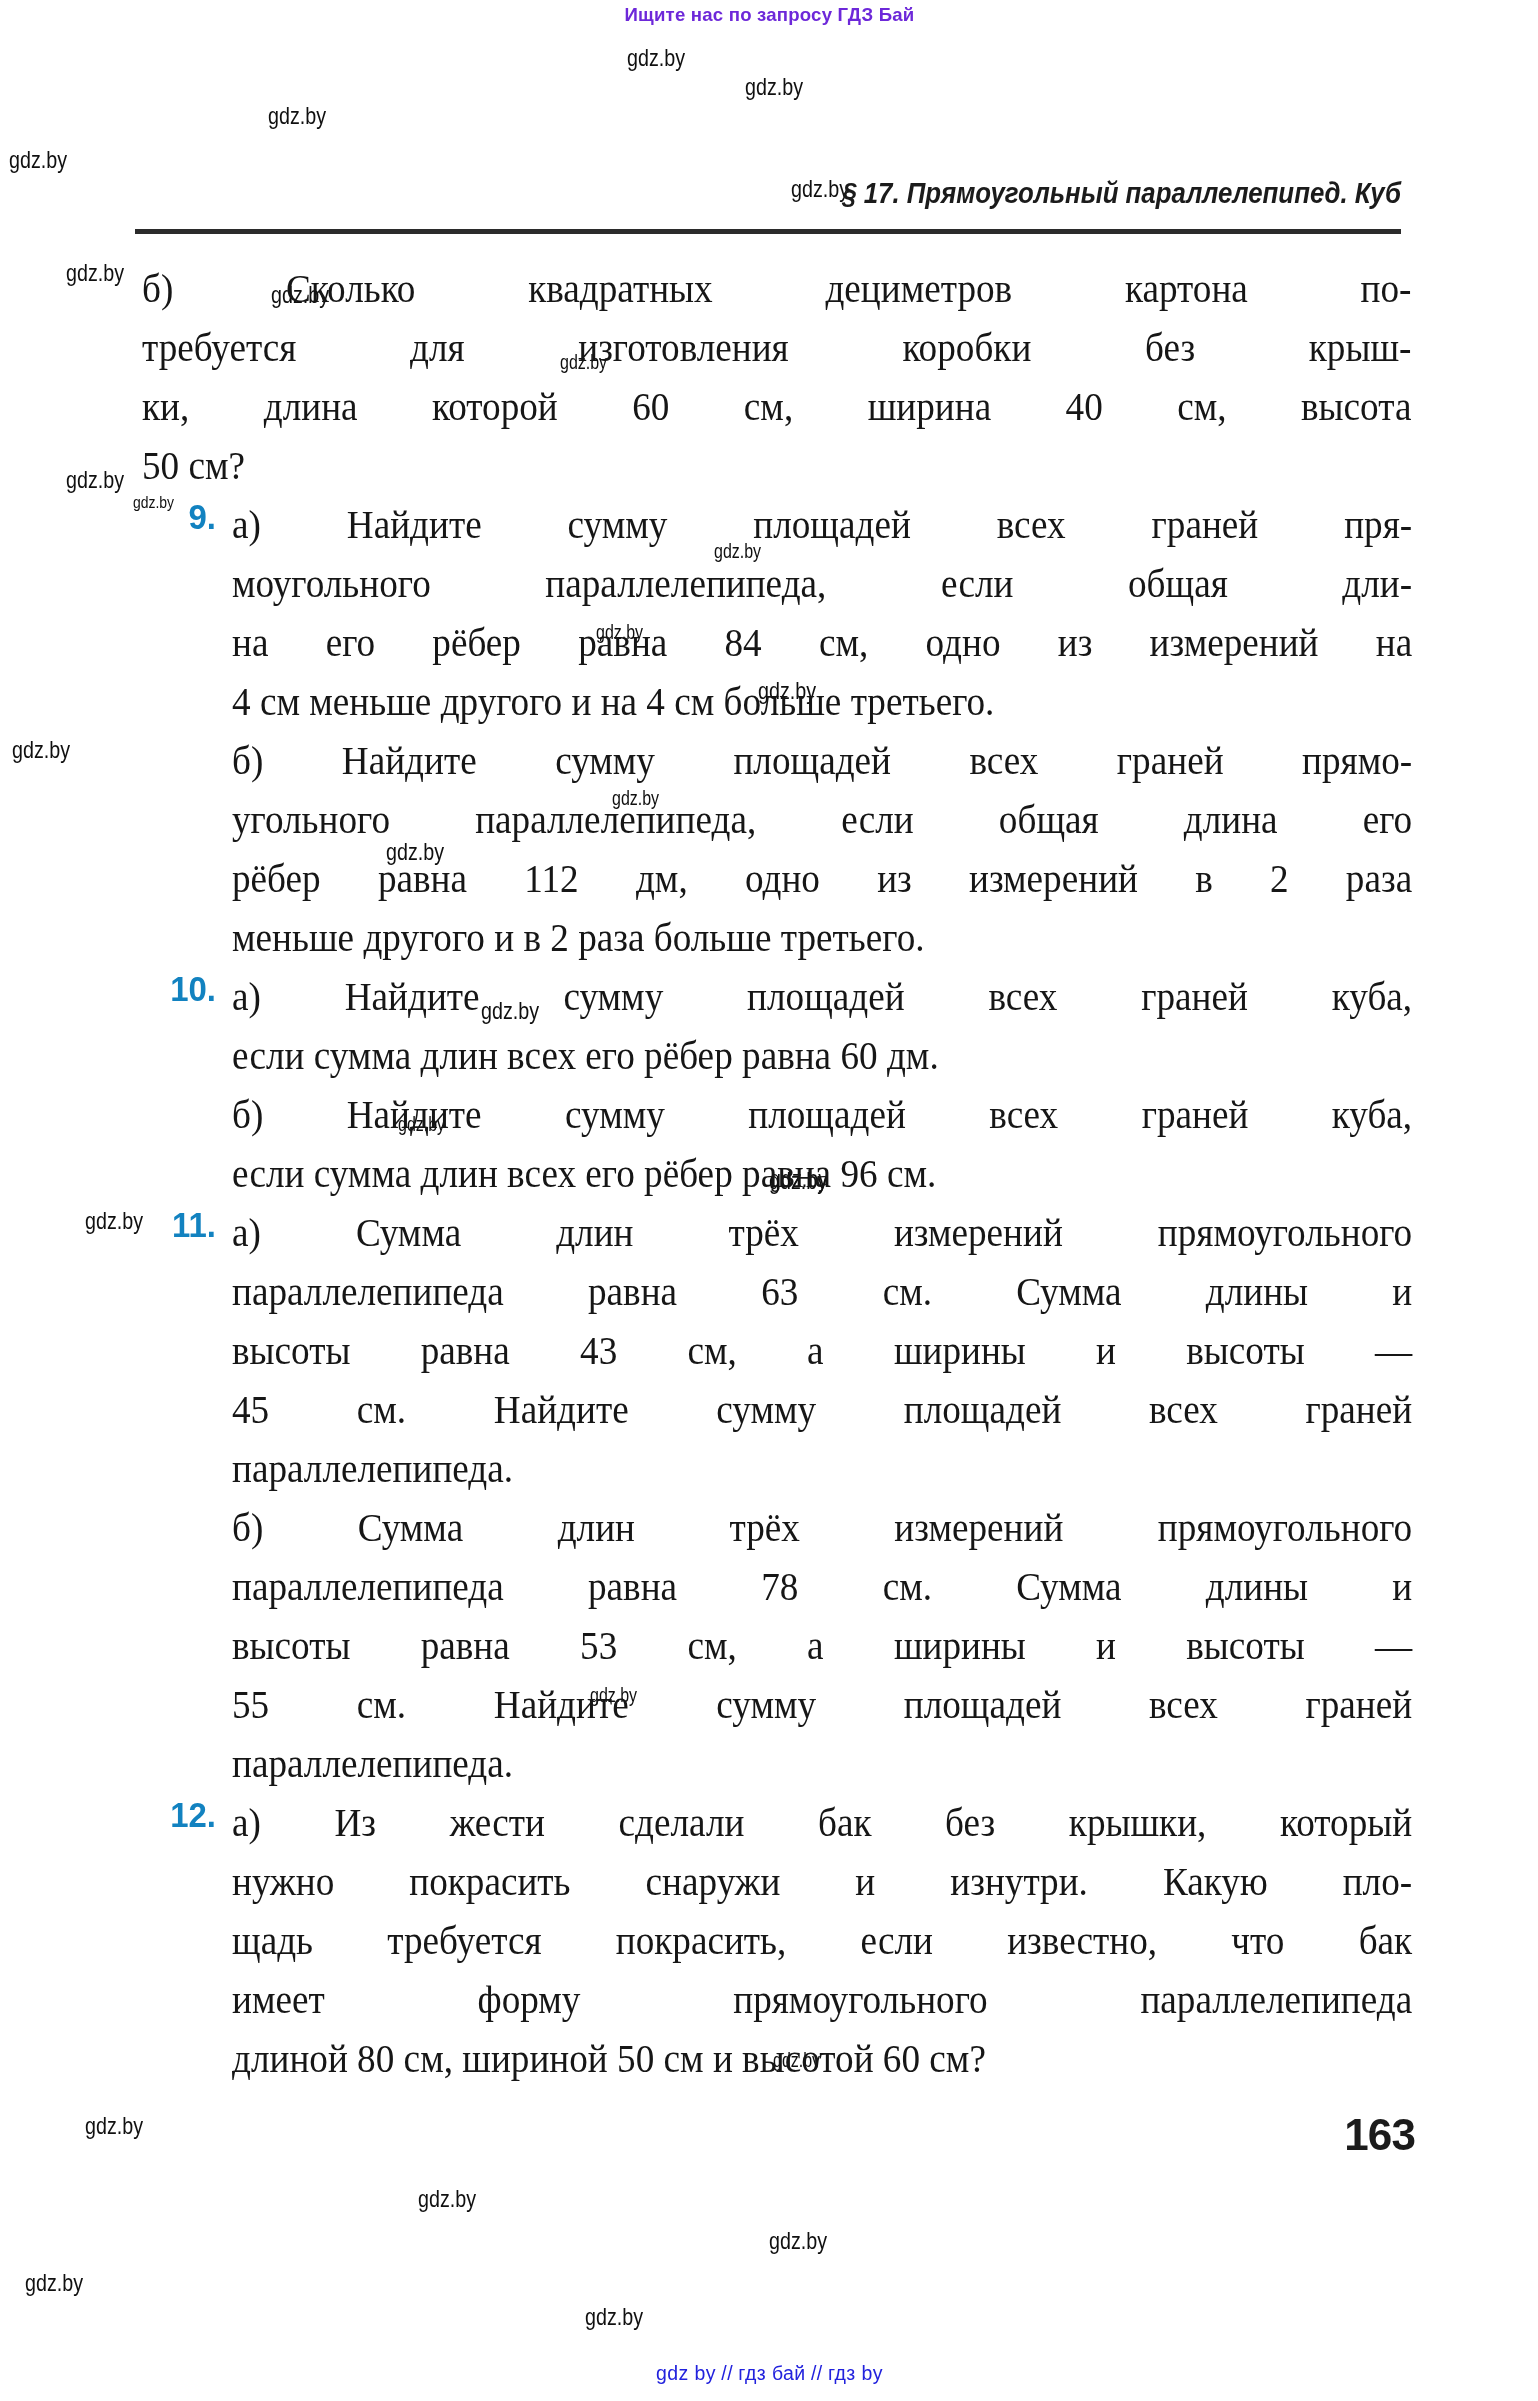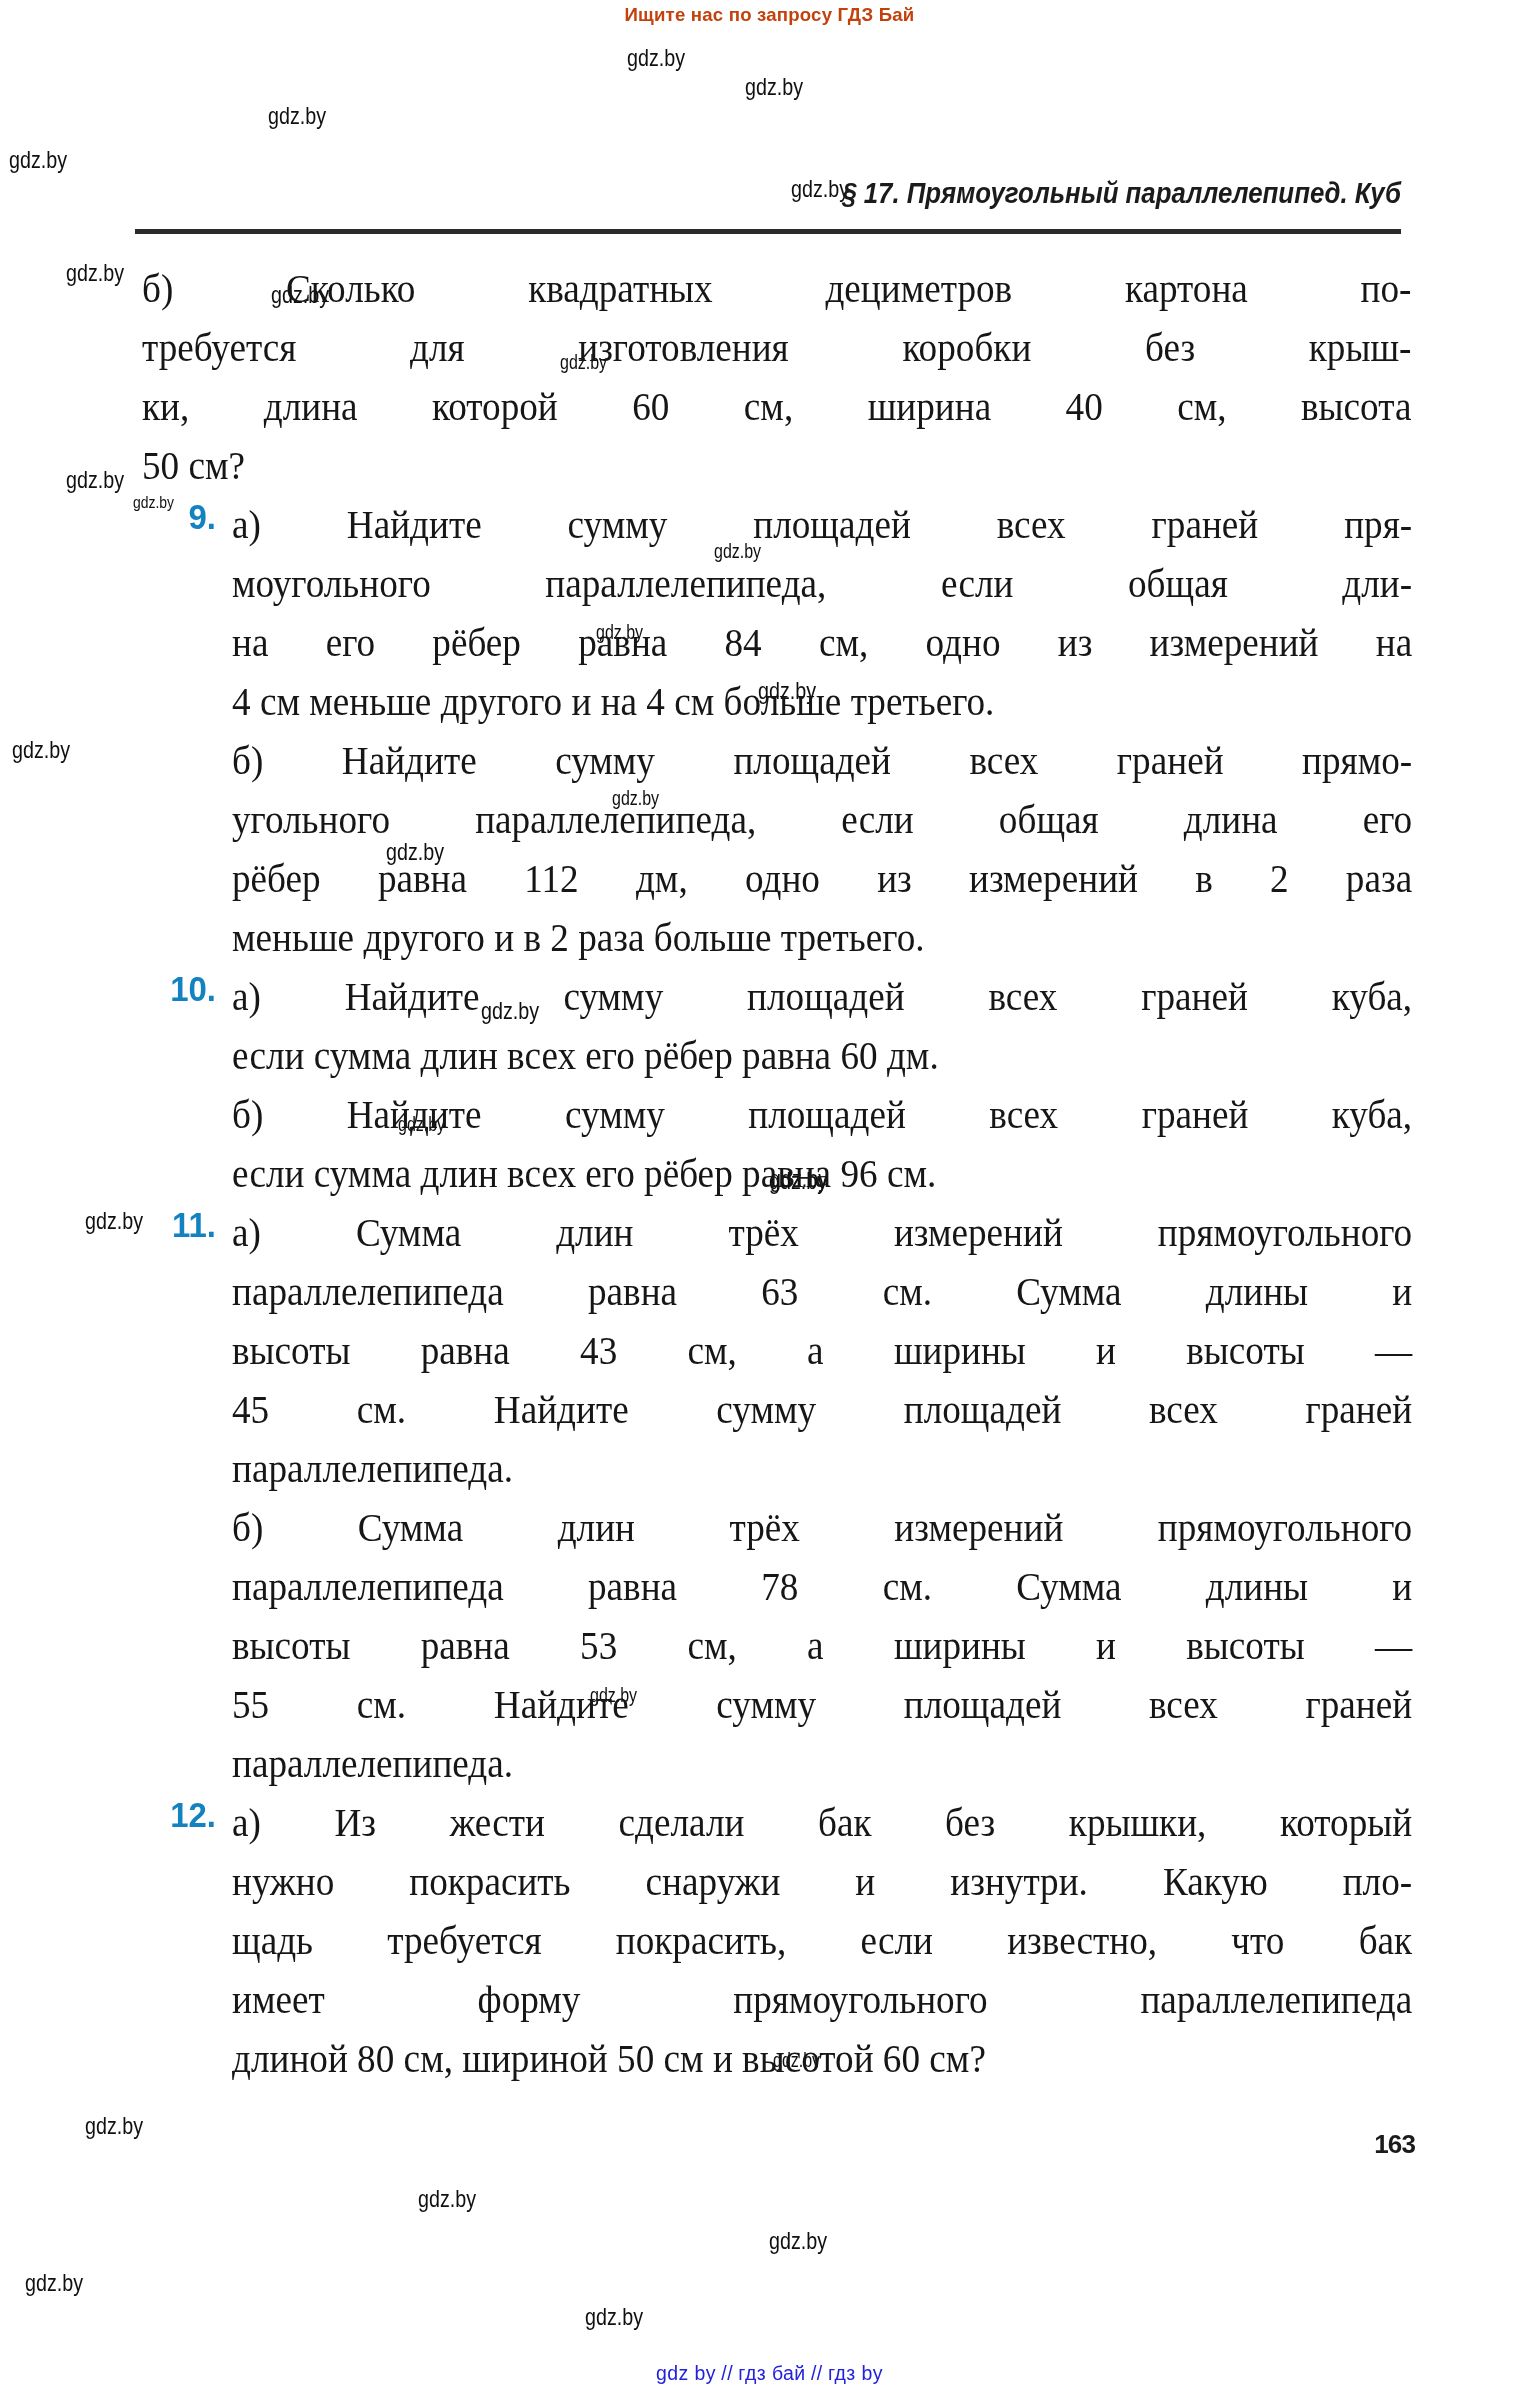--- a/index.html
+++ b/index.html
@@ -9,21 +9,21 @@
     font-family:"Liberation Serif", serif;
     position:relative;
     overflow:hidden;
   }
   .page{position:absolute;inset:0;}
 
   
   .promo{
     position:absolute;top:3.5px;left:0;width:1539px;
     text-align:center;
-    color:#c2410c;
+    color:#6d28d9;
     font-family:"Liberation Sans", sans-serif;
     font-size:18.6px;
     font-weight:600;
     letter-spacing:0.2px;
   }
 
   
   .wm{
     position:absolute;
     font-family:"Liberation Sans", sans-serif;
@@ -107,21 +107,21 @@
   }
   .item .body .ln{display:block;text-align:justify;text-align-last:justify;}
   .item .body .ln.last{text-align-last:left;}
 
   
   .pagenum{
     position:absolute;
     right:124px;bottom:241px;
     font-family:"Liberation Sans", sans-serif;
     font-weight:bold;
-    font-size:26px;
+    font-size:44px;
     color:#1b1b1b;
     letter-spacing:-0.9px;
   }
 
   
   .footlinks{
     position:absolute;
     left:0;bottom:16px;width:1539px;
     text-align:center;
     font-family:"Liberation Sans", sans-serif;

